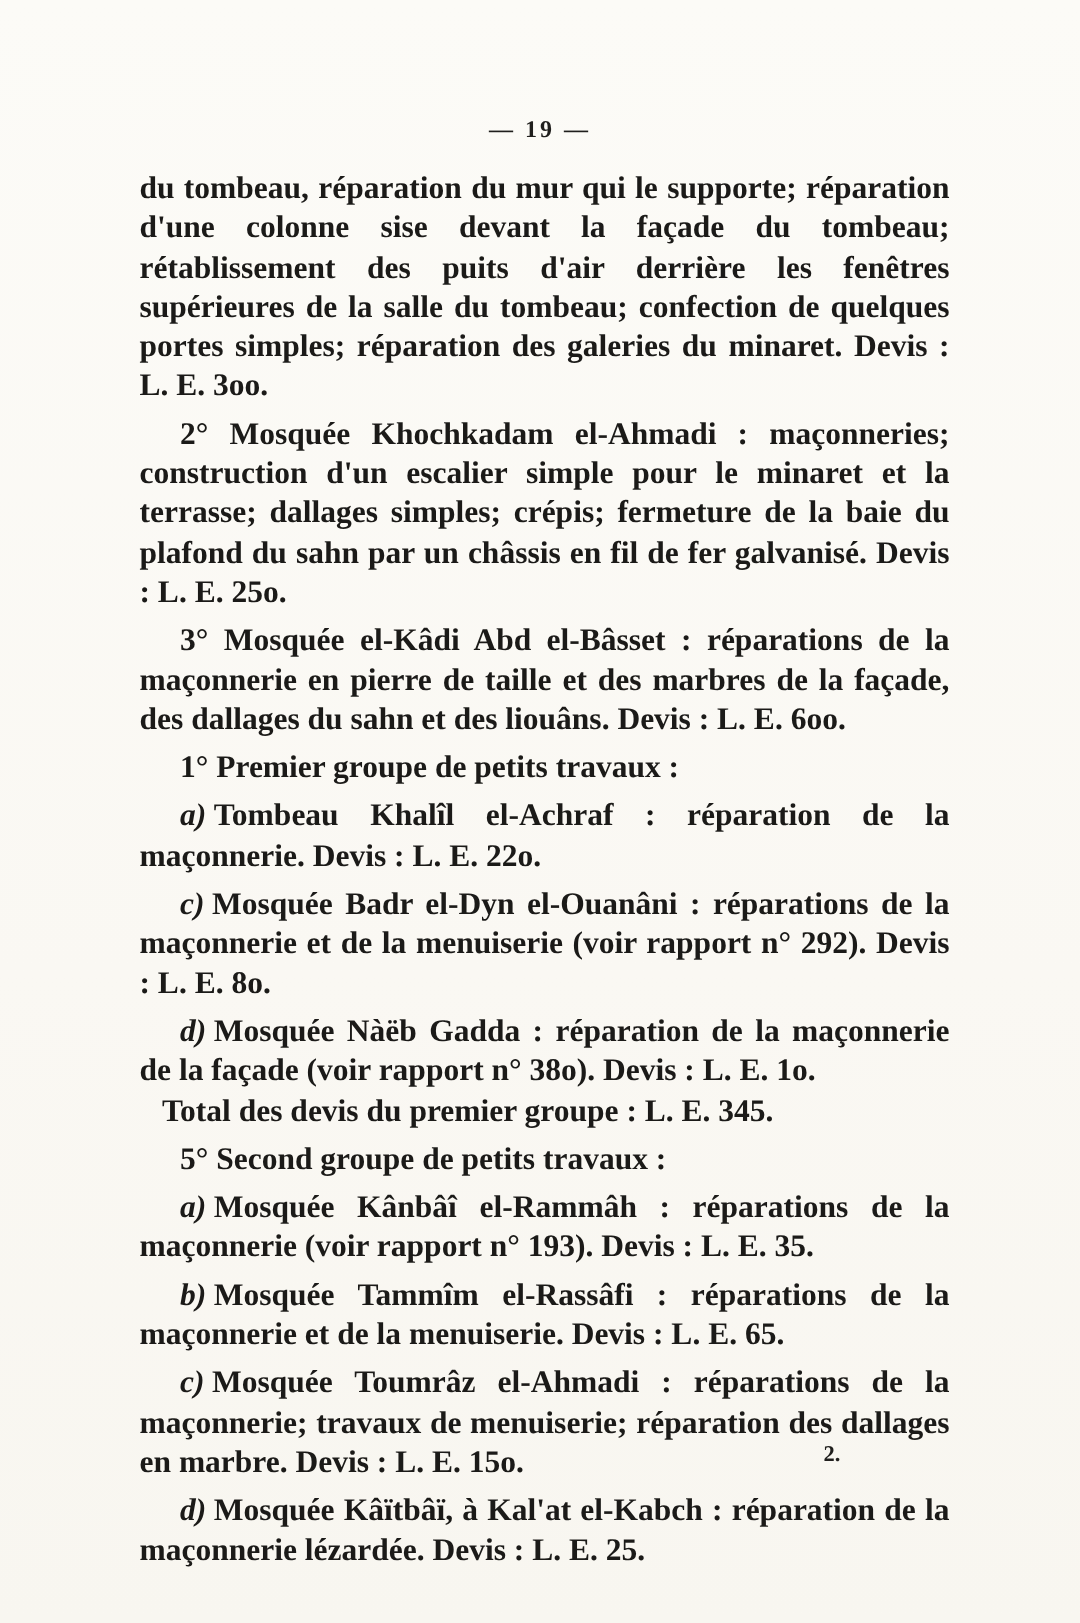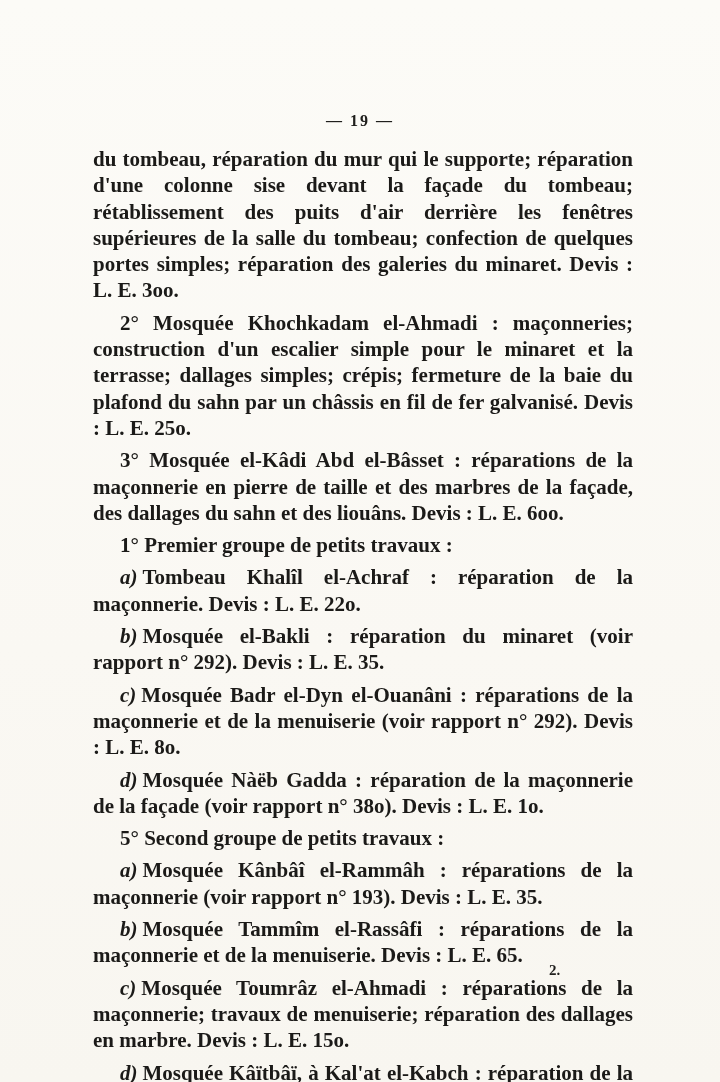--- a/index.html
+++ b/index.html
@@ -12,21 +12,21 @@
     width: 720px;
     height: 1082px;
     margin: 0 auto;
     background: linear-gradient(180deg, #fcfbf7 0%, #faf8f3 60%, #f8f6f0 100%);
     font-family: "Liberation Serif", serif;
     color: #1b1a18;
     overflow: hidden;
     box-sizing: border-box;
   }
   .page-number {
-    padding-top: 112px;
+    padding-top: 78px;
     text-align: center;
     font-size: 16px;
     font-weight: bold;
     letter-spacing: 2px;
     color: #201f1d;
   }
   .content {
     width: 540px;
     margin: 16px 88px 0 93px;
     text-align: justify;
@@ -75,26 +75,26 @@
     <p class="para cont"><span>du tombeau, réparation du mur qui le supporte; réparation d'une colonne sise devant la façade du tombeau; rétablissement des puits d'air derrière les fenêtres supérieures de la salle du tombeau; confection de quelques portes simples; réparation des galeries du minaret. Devis : L. E. 3oo.</span></p>
 
     <p class="para indent"><span>2° Mosquée Khochkadam el-Ahmadi : maçonneries; construction d'un escalier simple pour le minaret et la terrasse; dallages simples; crépis; fermeture de la baie du plafond du sahn par un châssis en fil de fer galvanisé. Devis : L. E. 25o.</span></p>
 
     <p class="para indent"><span>3° Mosquée el-Kâdi Abd el-Bâsset : réparations de la maçonnerie en pierre de taille et des marbres de la façade, des dallages du sahn et des liouâns. Devis : L. E. 6oo.</span></p>
 
     <p class="para indent"><span>1° Premier groupe de petits travaux :</span></p>
 
     <p class="para indent"><i class="marker">a)</i><span>Tombeau Khalîl el-Achraf : réparation de la maçonnerie. Devis : L. E. 22o.</span></p>
 
-    <p class="para indent"><i class="marker">b)</i><span>Mosquée el-Bakli : réparation du minaret (voir rapport n° 292). Devis : L. E. 35.</span></p>
 
     <p class="para indent"><i class="marker">c)</i><span>Mosquée Badr el-Dyn el-Ouanâni : réparations de la maçonnerie et de la menuiserie (voir rapport n° 292). Devis : L. E. 8o.</span></p>
 
     <p class="para indent"><i class="marker">d)</i><span>Mosquée Nàëb Gadda : réparation de la maçonnerie de la façade (voir rapport n° 38o). Devis : L. E. 1o.</span></p>
 
+    <p class="para tight indent-sm"><span>Total des devis du premier groupe : L. E. 345.</span></p>
 
     <p class="para indent"><span>5° Second groupe de petits travaux :</span></p>
 
     <p class="para indent"><i class="marker">a)</i><span>Mosquée Kânbâî el-Rammâh : réparations de la maçonnerie (voir rapport n° 193). Devis : L. E. 35.</span></p>
 
     <p class="para indent"><i class="marker">b)</i><span>Mosquée Tammîm el-Rassâfi : réparations de la maçonnerie et de la menuiserie. Devis : L. E. 65.</span></p>
 
     <p class="para indent"><i class="marker">c)</i><span>Mosquée Toumrâz el-Ahmadi : réparations de la maçonnerie; travaux de menuiserie; réparation des dallages en marbre. Devis : L. E. 15o.</span></p>
 
     <p class="para indent"><i class="marker">d)</i><span>Mosquée Kâïtbâï, à Kal'at el-Kabch : réparation de la maçonnerie lézardée. Devis : L. E. 25.</span></p>

